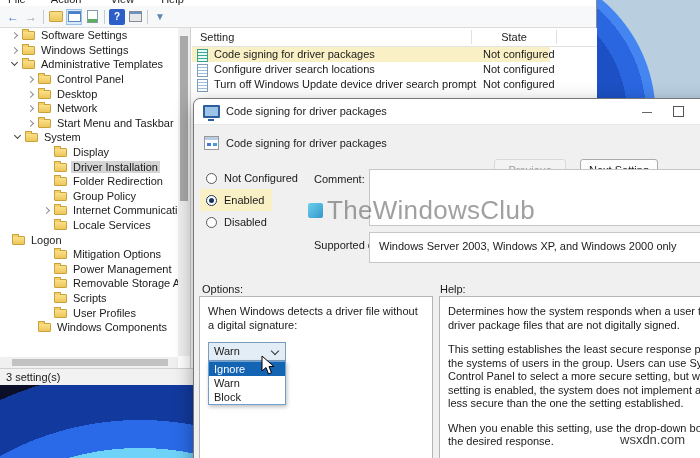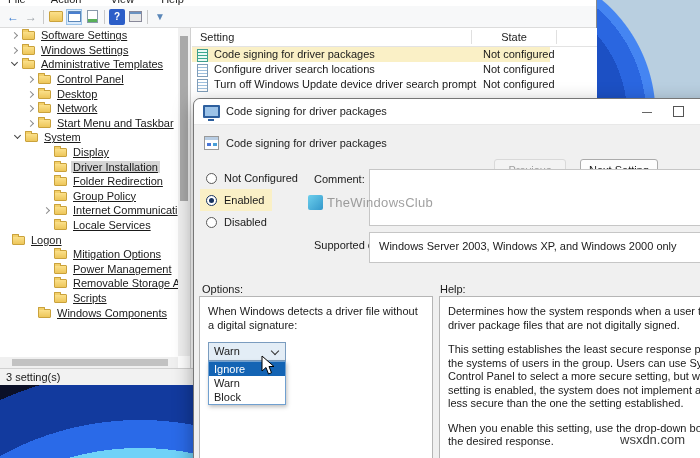--- a/index.html
+++ b/index.html
@@ -35,21 +35,21 @@
   .shape-up-folder-icon::before{content:"";width:12px;height:9px;background:linear-gradient(#fbe08a,#edc65a);
     border:1px solid #caa23c;border-radius:1px;}
   .shape-show-console-tree-icon::before{content:"";width:11px;height:9px;background:#fff;
     border:1px solid #5b87b8;box-shadow:inset 0 2px 0 #4a7fd0;}
   .shape-export-list-icon::before{content:"";width:9px;height:11px;background:#fff;
     border:1px solid #8899aa;box-shadow:inset 0 -3px 0 #58b058;}
   .shape-console-window-icon::before{content:"";width:11px;height:9px;background:#e8e8e8;
     border:1px solid #889;box-shadow:inset 0 2px 0 #6a92c0;}
 
   
-  .tree{position:absolute;left:0;top:28px;width:178px;height:328px;overflow:hidden;background:#fff;text-decoration:underline;}
+  .tree{position:absolute;left:0;top:28px;width:178px;height:328px;overflow:hidden;background:#fff;}
   .trow{display:flex;align-items:center;height:14.6px;white-space:nowrap;}
   .tarrow{width:10px;height:10px;display:inline-block;position:relative;flex:0 0 10px;margin-right:2px;}
   .tarrow.collapsed::before{content:"";position:absolute;left:2px;top:3px;width:4px;height:4px;
     border-right:1px solid #8c8c8c;border-top:1px solid #8c8c8c;transform:rotate(45deg);}
   .tarrow.expanded::before{content:"";position:absolute;left:2px;top:1px;width:4px;height:4px;
     border-right:1px solid #444;border-bottom:1px solid #444;transform:rotate(45deg);}
   .folder{flex:0 0 13px;width:13px;height:9px;background:linear-gradient(#fbe08a,#edc65a);
     border:1px solid #caa23c;border-radius:1px;position:relative;margin:1px 4px 0 0;box-sizing:border-box;}
   .folder::before{content:"";position:absolute;left:-1px;top:-3px;width:5px;height:2px;background:#f3d06a;
     border:1px solid #caa23c;border-bottom:none;border-radius:1px 1px 0 0;}
@@ -132,21 +132,21 @@
   .ddit{height:14px;line-height:14px;padding-left:5px;}
   .ddit.ddsel{background:#1464b4;color:#fff;}
   .help-box{position:absolute;left:245px;top:197px;width:300px;height:200px;background:#fff;
     border:1px solid #b5b5b5;box-sizing:border-box;padding:8px 0 0 8px;overflow:hidden;}
   .hpara{margin-bottom:11px;}
   .hline{white-space:nowrap;line-height:13.5px;height:13.5px;}
 
   
   .wmc{position:absolute;left:308px;top:195px;z-index:40;display:flex;align-items:center;gap:4px;}
   .wmc-logo{width:15px;height:15px;background:linear-gradient(135deg,#55c9ec,#1288c4);border-radius:2px;opacity:.85;}
-  .wmc-text{font-size:13px;color:rgba(96,96,96,.6);letter-spacing:.3px;}
+  .wmc-text{font-size:26px;color:rgba(96,96,96,.6);letter-spacing:.3px;}
   .wmx{position:absolute;left:620px;top:432px;font-size:13px;color:#3c3c3c;z-index:40;}
   .cursor{position:absolute;left:261px;top:355px;z-index:60;}
 </style>
 </head>
 <body>
 
 <div class="screen" data-name="screen">
   <div class="wp-base" data-name="desktop-wallpaper">
     <div class="wp-petal" data-name="wallpaper-petal"></div>
   </div>
@@ -263,20 +263,25 @@
         </div>
         <div class="trow" data-name="tree-item" style="padding-left: 42px;">
           <span class="tarrow none" data-name="no-chevron"></span>
           <span class="folder" data-name="folder-icon"></span>
           <span class="tlabel" data-name="tree-item-label">Removable Storage Ac</span>
         </div>
         <div class="trow" data-name="tree-item" style="padding-left: 42px;">
           <span class="tarrow none" data-name="no-chevron"></span>
           <span class="folder" data-name="folder-icon"></span>
           <span class="tlabel" data-name="tree-item-label">Scripts</span>
+        </div>
+        <div class="trow" data-name="tree-item" style="padding-left: 42px;">
+          <span class="tarrow none" data-name="no-chevron"></span>
+          <span class="folder" data-name="folder-icon"></span>
+          <span class="tlabel" data-name="tree-item-label">User Profiles</span>
         </div>
         <div class="trow" data-name="tree-item" style="padding-left: 26px;">
           <span class="tarrow none" data-name="no-chevron"></span>
           <span class="folder" data-name="folder-icon"></span>
           <span class="tlabel" data-name="tree-item-label">Windows Components</span>
         </div>
       </div>
     <div class="vscroll" data-name="tree-vertical-scrollbar">
         <div class="vthumb" data-name="scrollbar-thumb"></div>
       </div>

